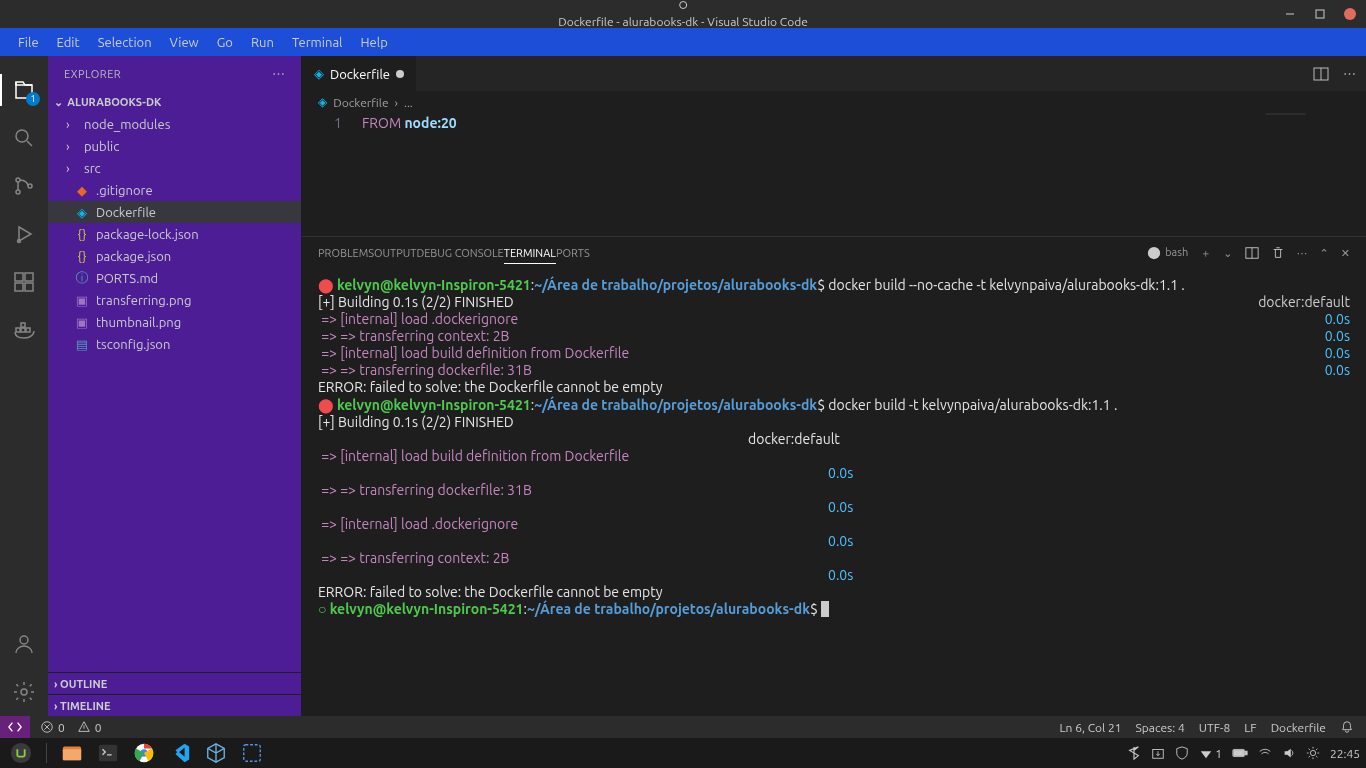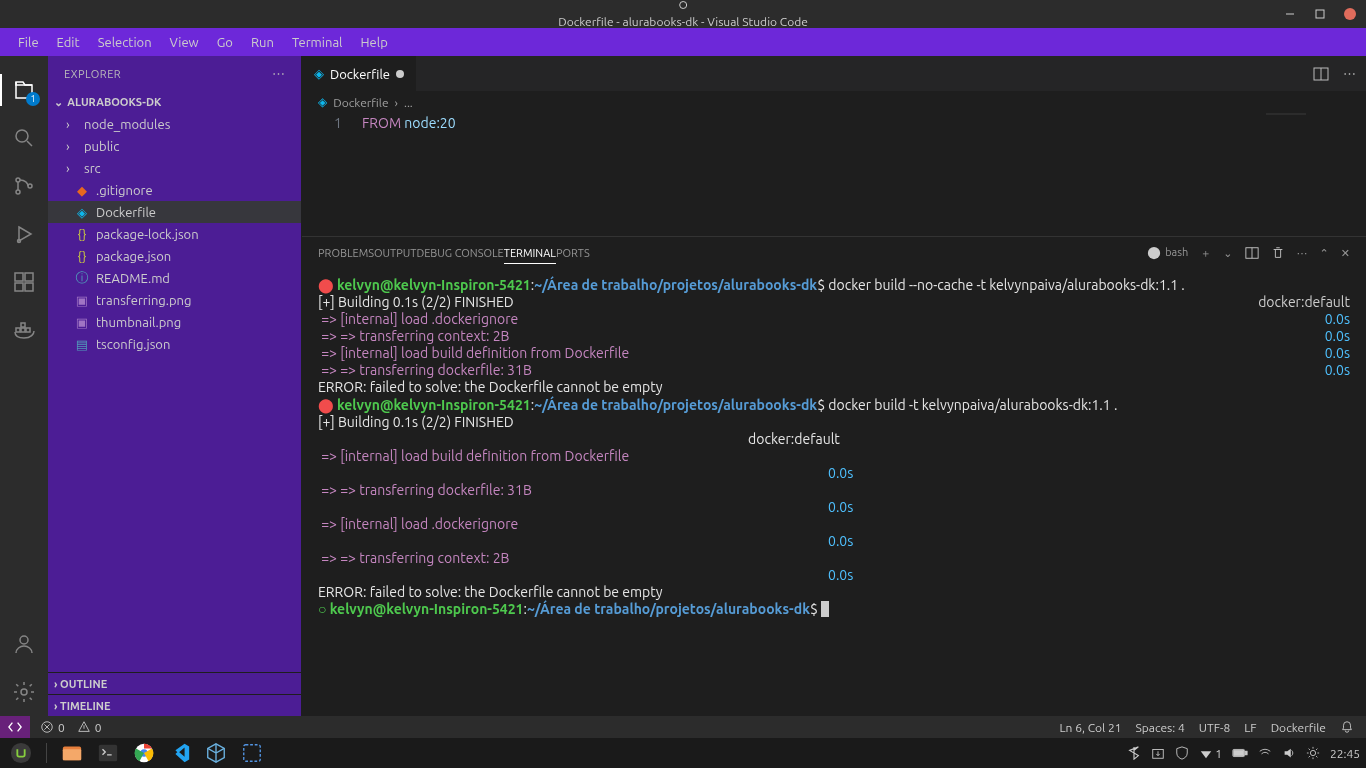--- a/index.html
+++ b/index.html
@@ -5,21 +5,21 @@
 * { margin: 0; padding: 0; box-sizing: border-box; font-family: "Ubuntu", "Segoe UI", sans-serif; }
 body { background: #1e1e1e; color: #cccccc; font-size: 13px; overflow: hidden; width: 1366px; height: 768px; }
 
 .titlebar { height: 28px; background: #2c2c2c; display: flex; align-items: center; padding: 0 10px; position: relative; }
 .titlebar-title { position: absolute; left: 50%; transform: translateX(-50%); color: #cccccc; font-size: 12px; display: flex; align-items: center; gap: 6px; flex-direction: column; }
 .titlebar-title .dot { width: 8px; height: 8px; border-radius: 50%; border: 1px solid #cccccc; }
 .titlebar-controls { margin-left: auto; display: flex; gap: 18px; }
 .titlebar-controls span { width: 12px; height: 12px; display: flex; align-items: center; justify-content: center; }
 .win-close { width: 12px; height: 12px; background: #e06c5c; border-radius: 50%; }
 
-.menubar { height: 28px; background: #6d28d9; display: flex; align-items: center; padding: 0 10px; gap: 2px; }
+.menubar { height: 28px; background: #1d4ed8; display: flex; align-items: center; padding: 0 10px; gap: 2px; }
 .menubar-item { padding: 4px 8px; color: #cccccc; font-size: 13px; cursor: pointer; }
 
 .main { display: flex; height: calc(100% - 28px - 28px - 22px - 30px); }
 
 .activitybar { width: 48px; background: #2c2c2c; display: flex; flex-direction: column; align-items: center; padding-top: 10px; }
 .activitybar-icon { width: 48px; height: 48px; display: flex; align-items: center; justify-content: center; color: #858585; cursor: pointer; position: relative; }
 .activitybar-icon.active { color: #ffffff; }
 .activitybar-icon.active::before { content: ''; position: absolute; left: 0; top: 8px; bottom: 8px; width: 2px; background: #ffffff; }
 .badge { position: absolute; bottom: 8px; right: 8px; background: #007acc; color: #fff; font-size: 9px; border-radius: 8px; min-width: 14px; height: 14px; display: flex; align-items: center; justify-content: center; padding: 0 3px; }
 .activitybar-spacer { flex: 1; }
@@ -43,21 +43,21 @@
 .editor-area { flex: 1; display: flex; flex-direction: column; background: #1e1e1e; }
 .tabs { height: 35px; background: #252526; display: flex; align-items: stretch; }
 .tab { display: flex; align-items: center; padding: 0 12px; background: #1e1e1e; border-right: 1px solid #252526; gap: 6px; font-size: 13px; color: #ffffff; cursor: pointer; }
 .tab .dot-modified { width: 8px; height: 8px; border-radius: 50%; background: #cccccc; }
 .tabs-right { margin-left: auto; display: flex; align-items: center; padding-right: 10px; gap: 14px; color: #bbbbbb; }
 .breadcrumb { height: 22px; display: flex; align-items: center; padding: 0 16px; font-size: 12px; color: #a0a0a0; gap: 6px; }
 .editor-body { flex: 1; position: relative; font-family: "Consolas", "Courier New", monospace; font-size: 14px; }
 .line-num { position: absolute; left: 0; width: 52px; text-align: right; color: #6e7681; padding-right: 12px; top: 2px; }
 .code { position: absolute; left: 60px; top: 2px; }
 .kw { color: #c586c0; }
-.str { color: #9cdcfe; }
+.str { color: #9cdcfe; font-weight: bold; }
 .editor-minimap { position:absolute; right:0; top:0; width:100px; height:100%; opacity:0.2; }
 .editor-minimap .mini-line { height:2px; background:#666; margin-bottom:1px; width:40px; }
 
 .panel { height: 480px; background: #1e1e1e; border-top: 1px solid #333; display: flex; flex-direction: column; }
 .panel-tabs { height: 32px; display: flex; align-items: center; padding: 0 16px; font-size: 11px; color: #969696; }
 .panel-tab { cursor: pointer; padding: 4px 0; }
 .panel-tab.active { color: #ffffff; border-bottom: 1px solid #fff; }
 .panel-right { margin-left: auto; display: flex; align-items: center; gap: 12px; }
 .terminal-content { flex: 1; font-family: "Consolas", "Courier New", monospace; font-size: 14px; line-height: 1.22; padding: 8px 16px; color: #cccccc; overflow: auto; white-space: pre; }
 .t-green { color: #4ec94e; font-weight: bold; }
@@ -213,21 +213,21 @@
       <div class="tree-item file">
           <span class="ico ficon-json">{}</span>
           <span class="name">package-lock.json</span>
         </div>
       <div class="tree-item file">
           <span class="ico ficon-json">{}</span>
           <span class="name">package.json</span>
         </div>
       <div class="tree-item file">
           <span class="ico ficon-md">ⓘ</span>
-          <span class="name">README.md</span>
+          <span class="name">PORTS.md</span>
         </div>
       <div class="tree-item file">
           <span class="ico ficon-img">▣</span>
           <span class="name">transferring.png</span>
         </div>
       <div class="tree-item file">
           <span class="ico ficon-img">▣</span>
           <span class="name">thumbnail.png</span>
         </div>
       <div class="tree-item file">

